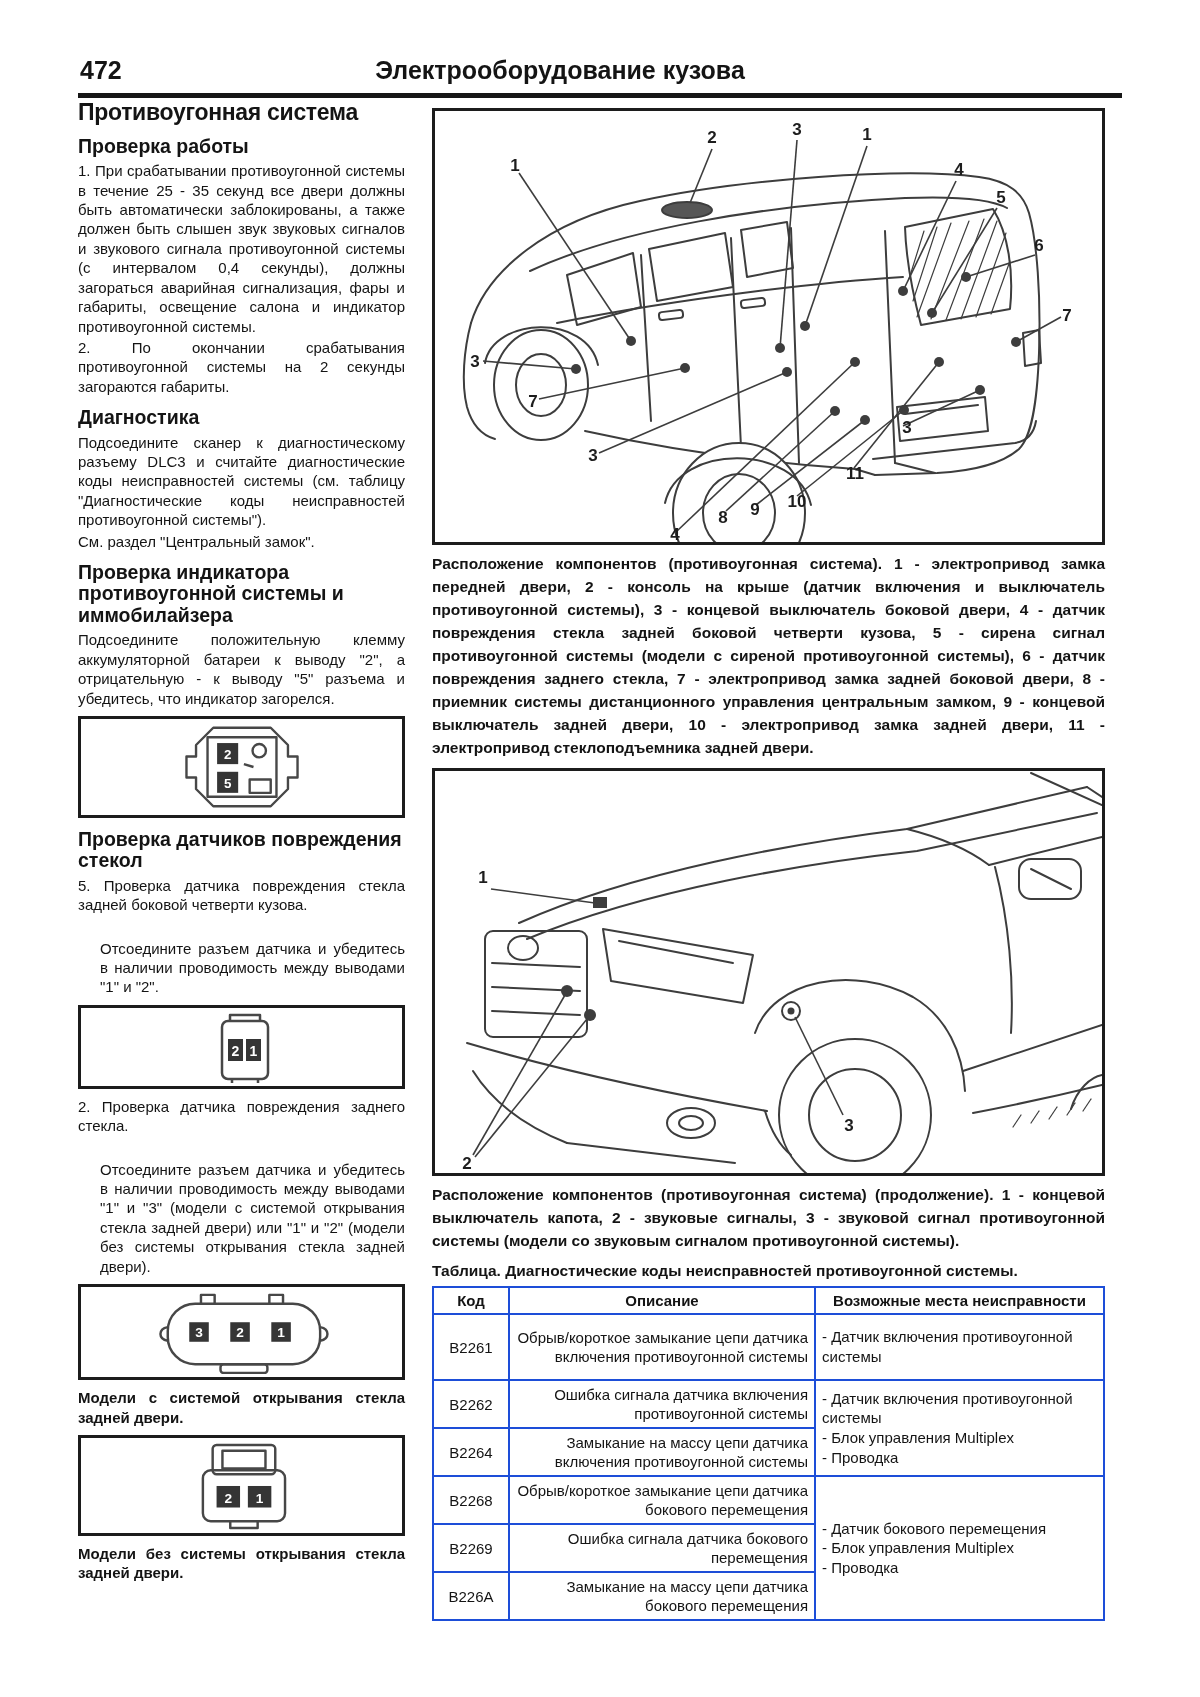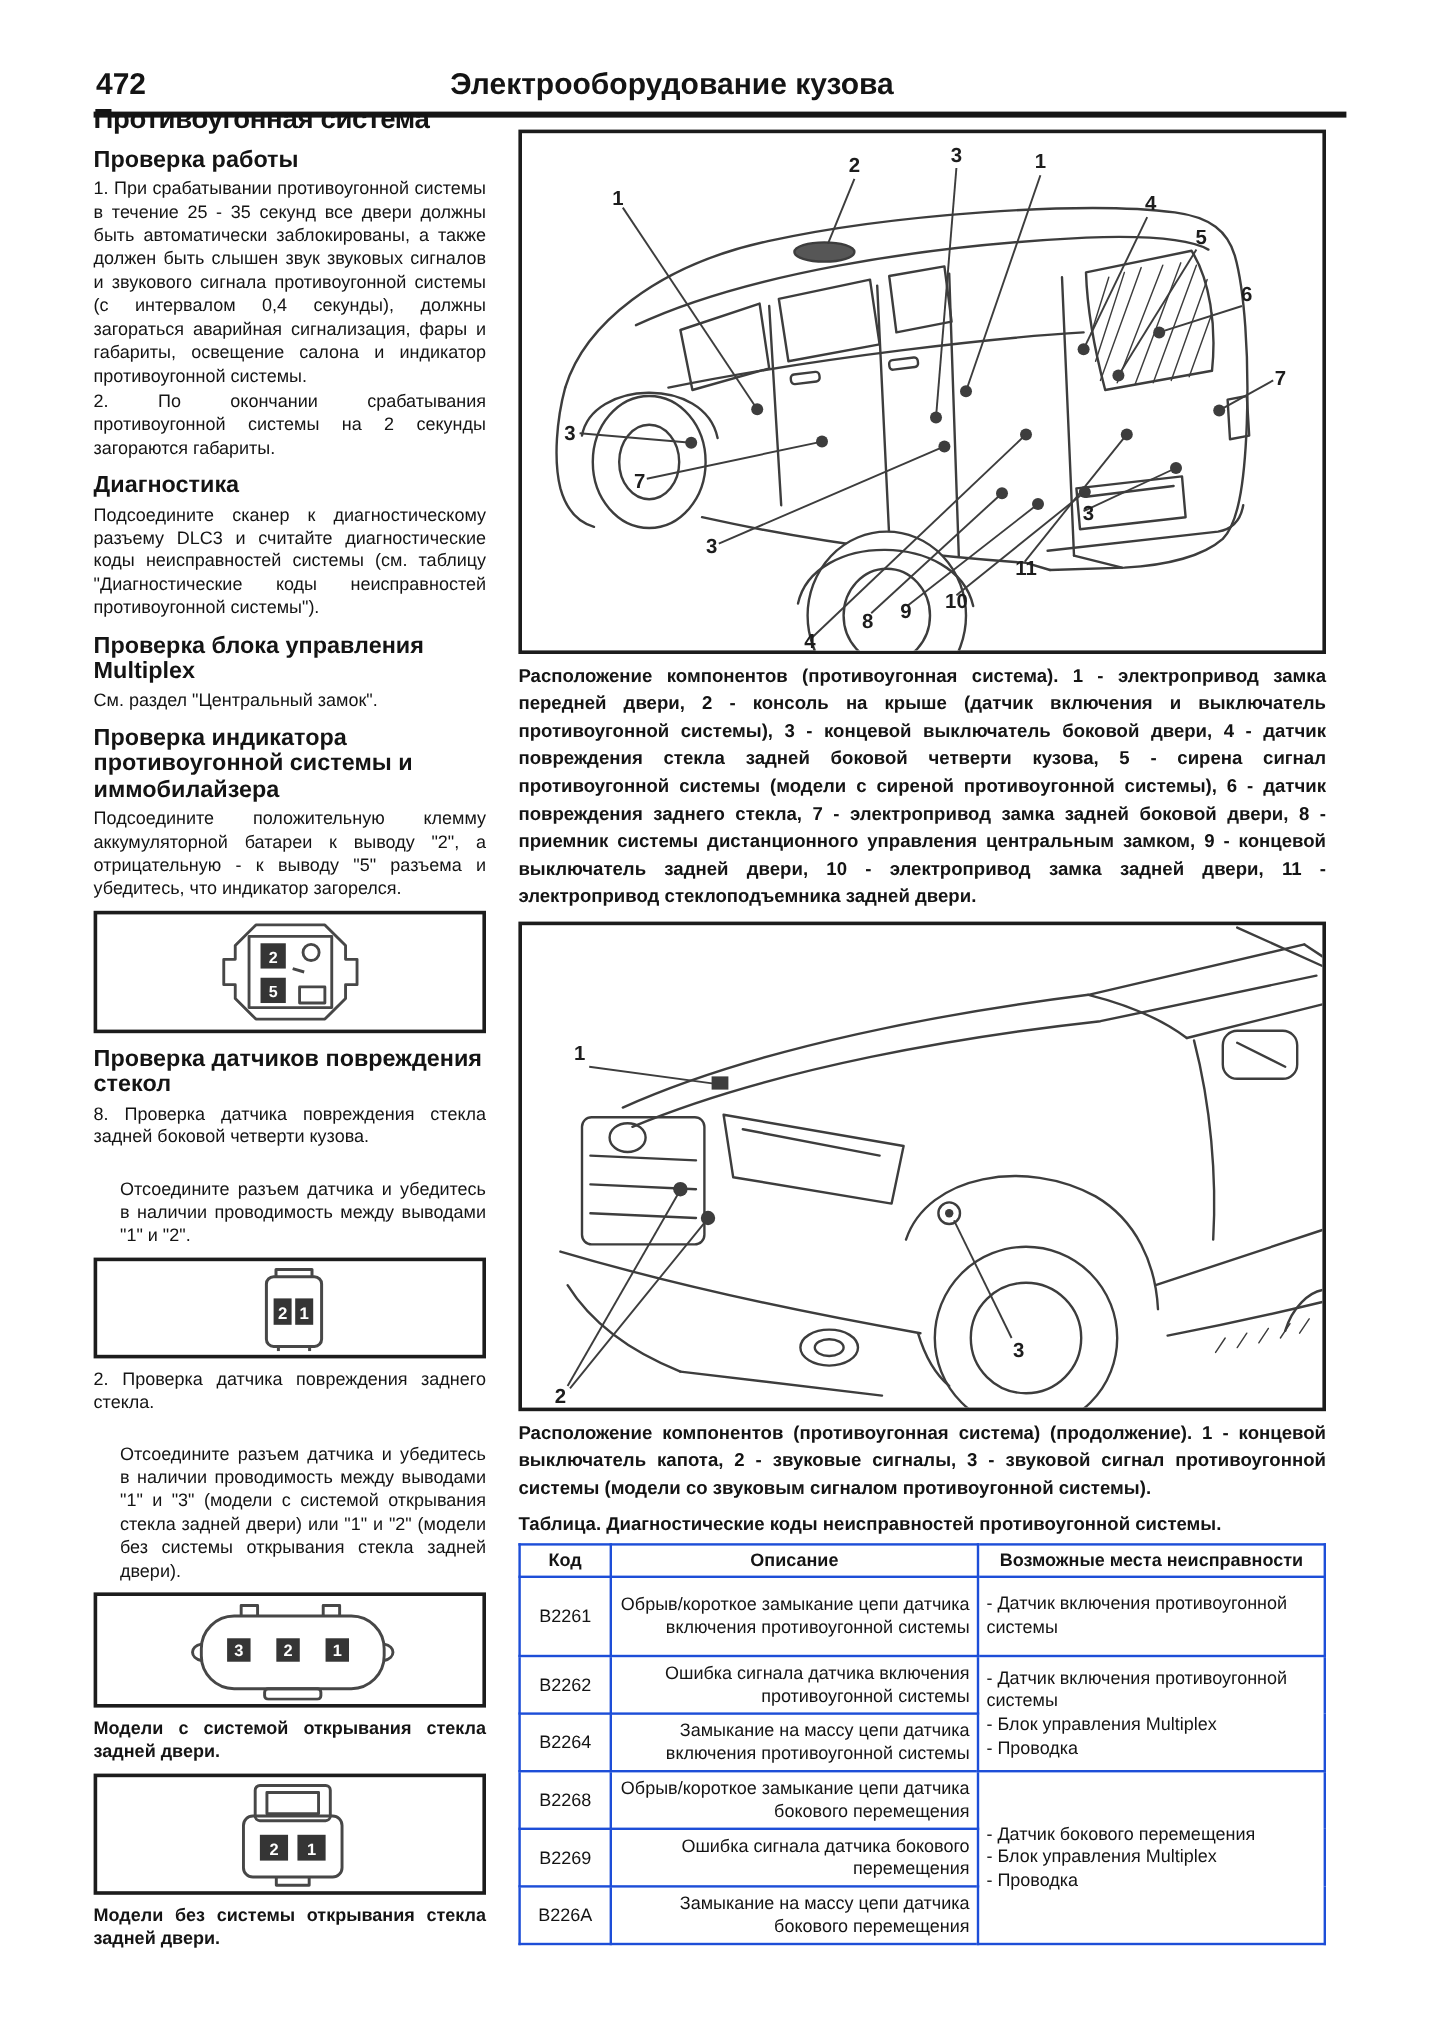--- a/index.html
+++ b/index.html
@@ -5,21 +5,21 @@
   html,body{margin:0;padding:0;}
   body{
     width:1200px;height:1697px;position:relative;background:#ffffff;
     font-family:"Liberation Sans",sans-serif;color:#141414;overflow:hidden;
   }
   .hdr-num{position:absolute;left:80px;top:56px;font-size:25px;font-weight:bold;}
   .hdr-title{position:absolute;left:190px;top:56px;width:740px;text-align:center;font-size:25px;font-weight:bold;}
   .hdr-rule{position:absolute;left:78px;top:93px;width:1044px;height:5px;background:#161616;}
 
   
-  .left-col{position:absolute;left:78px;top:87px;width:327px;}
+  .left-col{position:absolute;left:78px;top:100px;width:327px;}
   .left-col h1{font-size:23px;line-height:1.08;margin:0 0 2px;font-weight:bold;letter-spacing:-0.3px;}
   .left-col h2{font-size:19.5px;line-height:1.1;margin:11px 0 4px;font-weight:bold;}
   .left-col p{font-size:15px;line-height:19.4px;text-align:justify;margin:0 0 2px;}
   .left-col p.indent{margin-left:22px;margin-top:24px;}
   .figbox{border:3px solid #1c1c1c;margin:8px 0 8px;background:#fff;display:flex;align-items:center;justify-content:center;}
   .bold-label{font-weight:bold;font-size:16px;line-height:21px;text-align:justify;margin:4px 0 4px;}
 
   
   .right-col{position:absolute;left:432px;top:108px;width:673px;}
   .diagram{border:3px solid #1c1c1c;background:#fff;}
@@ -48,21 +48,20 @@
 
 <div class="left-col">
   <h1>Противоугонная система</h1>
   <h2>Проверка работы</h2>
   <p>1. При срабатывании противоугонной системы в течение 25 - 35 секунд все двери должны быть автоматически заблокированы, а также должен быть слышен звук звуковых сигналов и звукового сигнала противоугонной системы (с интервалом 0,4 секунды), должны загораться аварийная сигнализация, фары и габариты, освещение салона и индикатор противоугонной системы.</p>
   <p>2. По окончании срабатывания противоугонной системы на 2 секунды загораются габариты.</p>
 
   <h2>Диагностика</h2>
   <p>Подсоедините сканер к диагностическому разъему DLC3 и считайте диагностические коды неисправностей системы (см. таблицу "Диагностические коды неисправностей противоугонной системы").</p>
 
-  <h2>Проверка блока управления Multiplex</h2>
   <p>См. раздел "Центральный замок".</p>
 
   <h2>Проверка индикатора противоугонной системы и иммобилайзера</h2>
   <p>Подсоедините положительную клемму аккумуляторной батареи к выводу "2", а отрицательную - к выводу "5" разъема и убедитесь, что индикатор загорелся.</p>
 
   <div class="figbox" style="height:96px;">
     <svg width="316" height="90" viewBox="0 0 316 94">
       <g stroke="#474747" stroke-width="2.5" fill="none" stroke-linejoin="round">
         <path d="M128,6 L188,6 L206,24 L206,36 L216,36 L216,58 L206,58 L206,70 L188,88 L128,88 L110,70 L110,58 L100,58 L100,36 L110,36 L110,24 Z"></path>
         <rect x="122" y="16" width="72" height="62"></rect>
@@ -71,21 +70,21 @@
         <path d="M160,44 L170,47"></path>
       </g>
       <rect x="132" y="22" width="22" height="22" fill="#353535"></rect>
       <rect x="132" y="52" width="22" height="22" fill="#353535"></rect>
       <text class="pin" x="143" y="39" text-anchor="middle">2</text>
       <text class="pin" x="143" y="69" text-anchor="middle">5</text>
     </svg>
   </div>
 
   <h2>Проверка датчиков повреждения стекол</h2>
-  <p>8. Проверка датчика повреждения стекла задней боковой четверти кузова.</p>
+  <p>5. Проверка датчика повреждения стекла задней боковой четверти кузова.</p>
   <p class="indent">Отсоедините разъем датчика и убедитесь в наличии проводимость между выводами "1" и "2".</p>
 
   <div class="figbox" style="height:78px;">
     <svg width="316" height="72" viewBox="0 0 316 72">
       <g stroke="#474747" stroke-width="2.5" fill="none" stroke-linejoin="round">
         <rect x="138" y="10" width="46" height="58" rx="6"></rect>
         <path d="M146,10 L146,4 L176,4 L176,10"></path>
         <path d="M148,68 L148,72 M174,68 L174,72"></path>
       </g>
       <rect x="144" y="28" width="15" height="22" fill="#353535"></rect>

